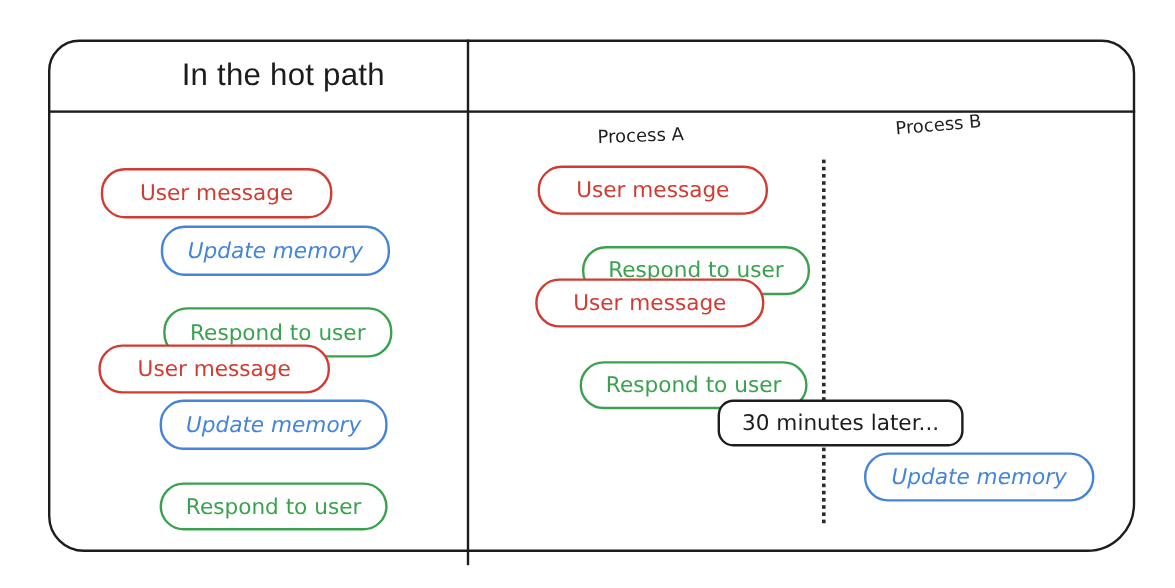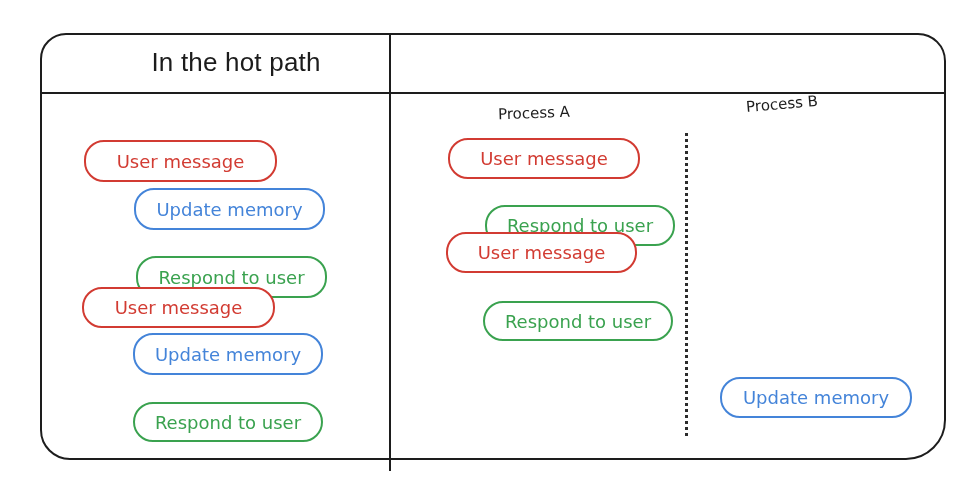--- a/index.html
+++ b/index.html
@@ -59,21 +59,21 @@
     background: #ffffff;
     border: 2.5px solid;
     border-radius: 20px;
     display: flex; align-items: center; justify-content: center;
     font-family: "DejaVu Sans", sans-serif;
     font-size: 18px;
     z-index: 2;
     white-space: nowrap;
   }
   .hbox.red   { border-color: var(--red, #d23b32);   color: var(--red, #d23b32); }
-  .hbox.blue  { border-color: var(--blue, #4484d9);  color: var(--blue, #4484d9); }
+  .hbox.blue  { border-color: var(--blue, #4484d9);  color: var(--blue, #4484d9); font-style: italic; }
   .hbox.green { border-color: var(--green, #3aa24f); color: var(--green, #3aa24f); margin-top: 18px; }
   .hbox.black { border-color: var(--ink, #1d1d1d);   color: var(--ink, #1d1d1d); border-radius: 13px; z-index: 3; }
   .process-label {
     position: absolute;
     font-family: "DejaVu Sans", sans-serif;
     font-size: 15px;
     color: #1d1d1d;
     z-index: 2;
     white-space: nowrap;
   }
@@ -103,16 +103,17 @@
   <div class="process-label a" style="left:498px; top:104px;">Process A</div>
   <div class="process-label b" style="left:746px; top:95px;">Process B</div>
 
   <div class="dotted-line"></div>
 
   <div class="hbox red" style="left:448px; top:138px; width:192px; height:41px;">User message</div>
   <div class="hbox green" style="left:485px; top:187px; width:190px; height:41px;">Respond to user</div>
   <div class="hbox red" style="left:446px; top:232px; width:191px; height:41px;">User message</div>
   <div class="hbox green" style="left:483px; top:283px; width:190px; height:40px;">Respond to user</div>
 
+  <div class="hbox black" style="left:598px; top:333px; width:205px; height:39px;">30 minutes later...</div>
 
   <div class="hbox blue" style="left:720px; top:377px; width:192px; height:41px;">Update memory</div>
 
 </div>
 
 </body></html>

